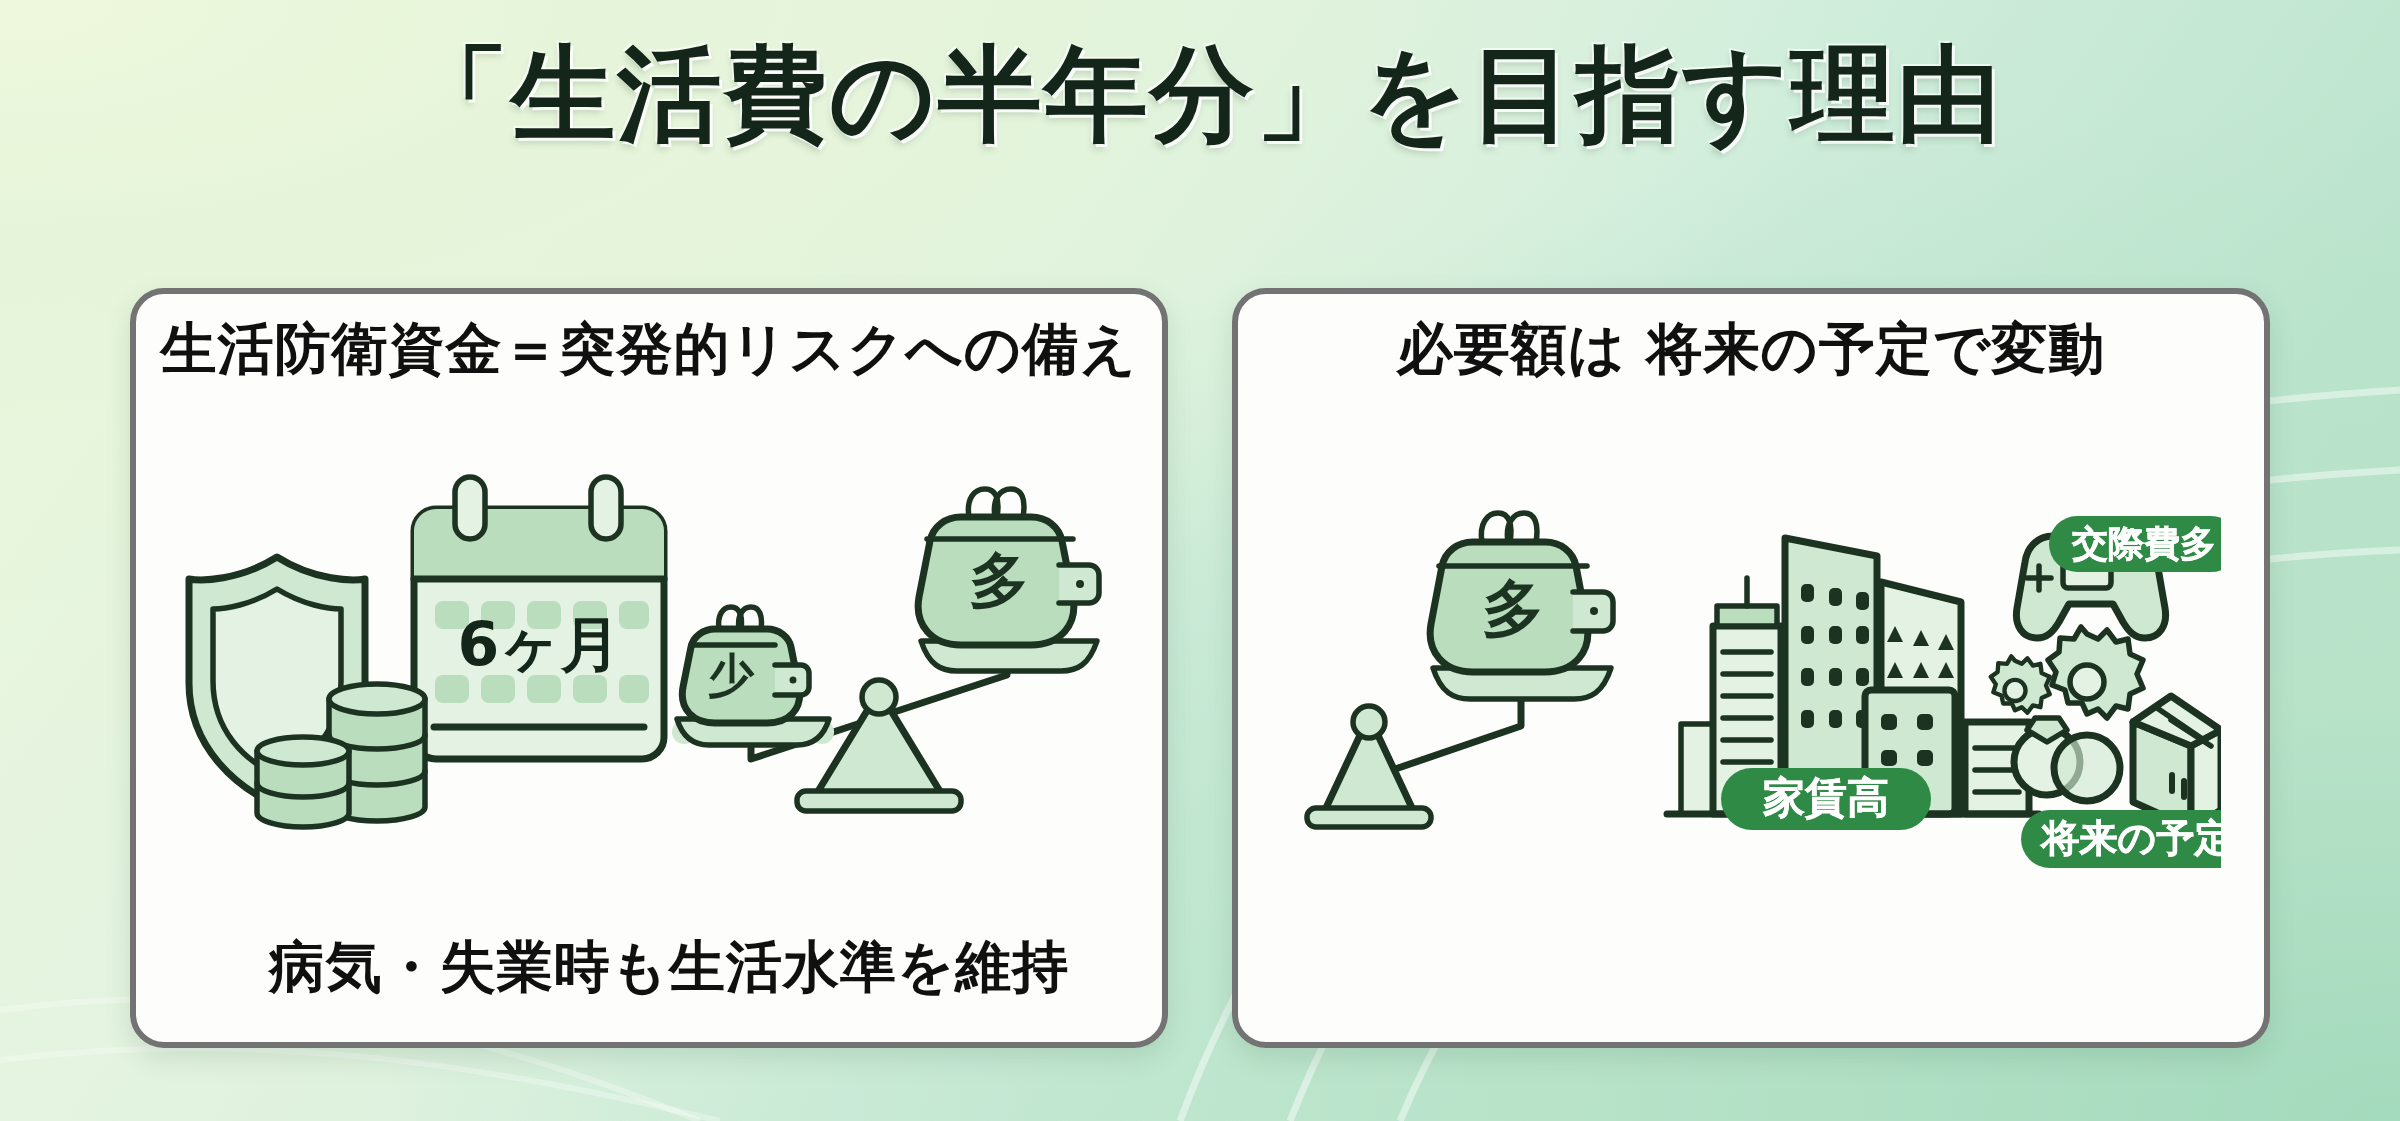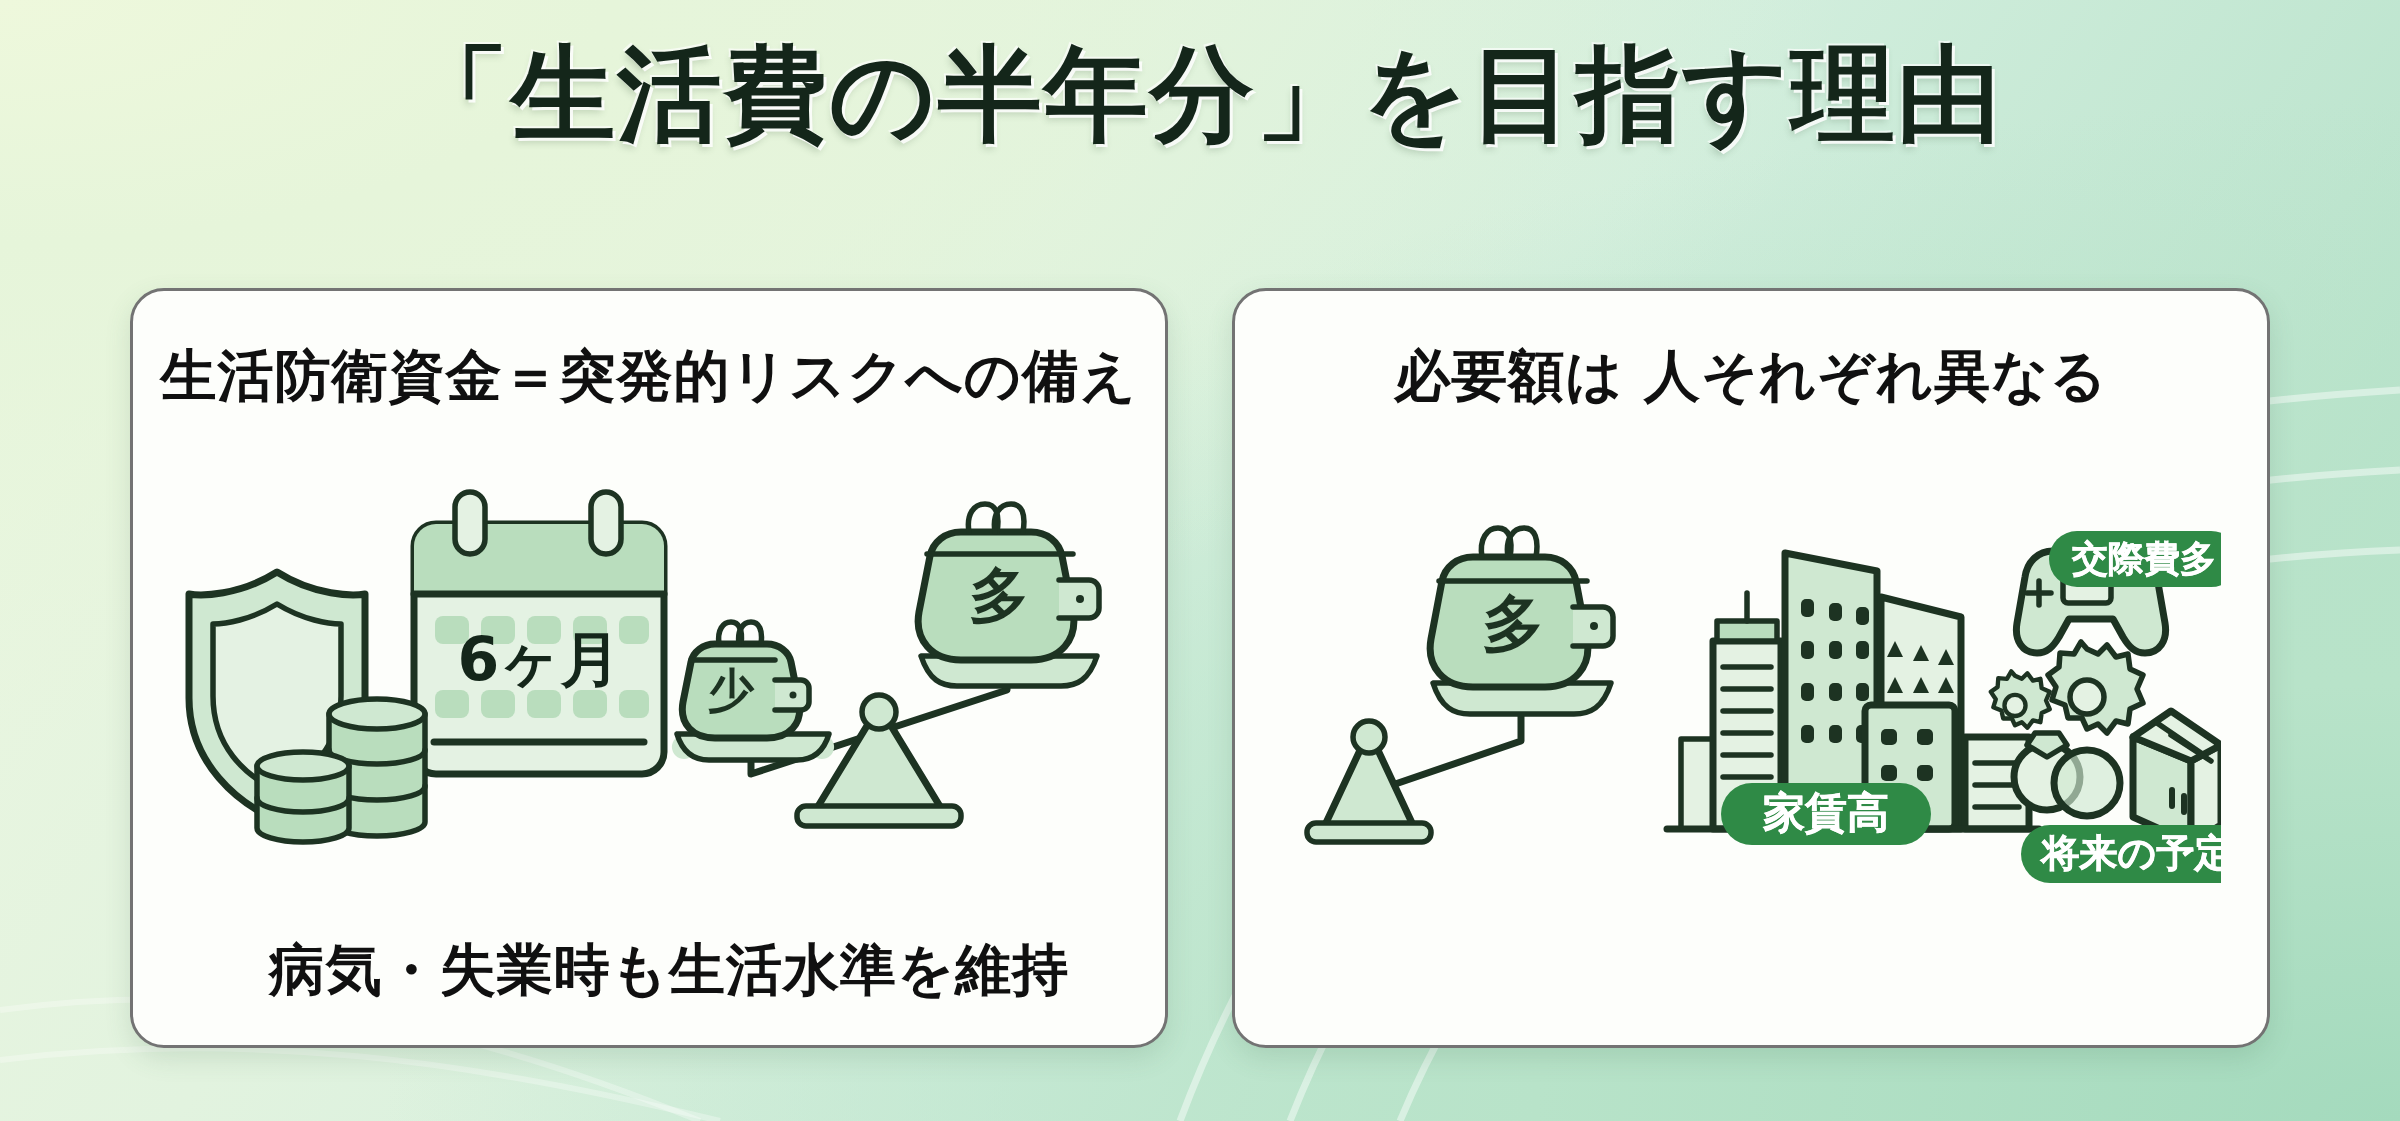--- a/index.html
+++ b/index.html
@@ -40,27 +40,27 @@
     position:absolute;
     left:130px; right:130px; top:288px;
     height:760px;
     display:flex;
     gap:64px;
   }
   .card {
     flex:1 1 0;
     position:relative;
     background:#fdfefb;
-    border:3px solid #737373;
+    border:6px solid #737373;
     border-radius:34px;
     box-shadow:0 10px 26px rgba(70,110,80,.16);
     display:flex;
     flex-direction:column;
     align-items:center;
-    padding:48px 26px 30px;
+    padding:18px 26px 30px;
     overflow:hidden;
   }
   .card-head {
     font-family:"DejaVu Sans", sans-serif;
     font-weight:bold;
     font-size:56px;
     letter-spacing:1px;
     color:#101010;
     white-space:nowrap;
     text-align:center;
@@ -226,21 +226,21 @@
             <text class="glyph" x="820" y="132" font-size="60" text-anchor="middle">多</text>
           </g>
         </g>
       </svg>
     </div>
 
     <div class="card-foot">病気・失業時も生活水準を維持</div>
   </div>
 
   <div class="card">
-    <div class="card-head">必要額は 人それぞれ異なる</div>
+    <div class="card-head">必要額は 将来の予定で変動</div>
 
     <div class="card-art">
       <svg width="940" height="380" viewBox="0 0 940 380">
 
         <g>
           <path class="sk" d="M88 268 L240 216 L240 190"></path>
           <path class="fill-b" d="M88 206 L132 300 L44 300 Z"></path>
           <path class="sk" d="M88 206 L132 300 L44 300 Z"></path>
           <circle class="fill-b" cx="88" cy="212" r="16"></circle>
           <circle class="sk-thin" cx="88" cy="212" r="16"></circle>

